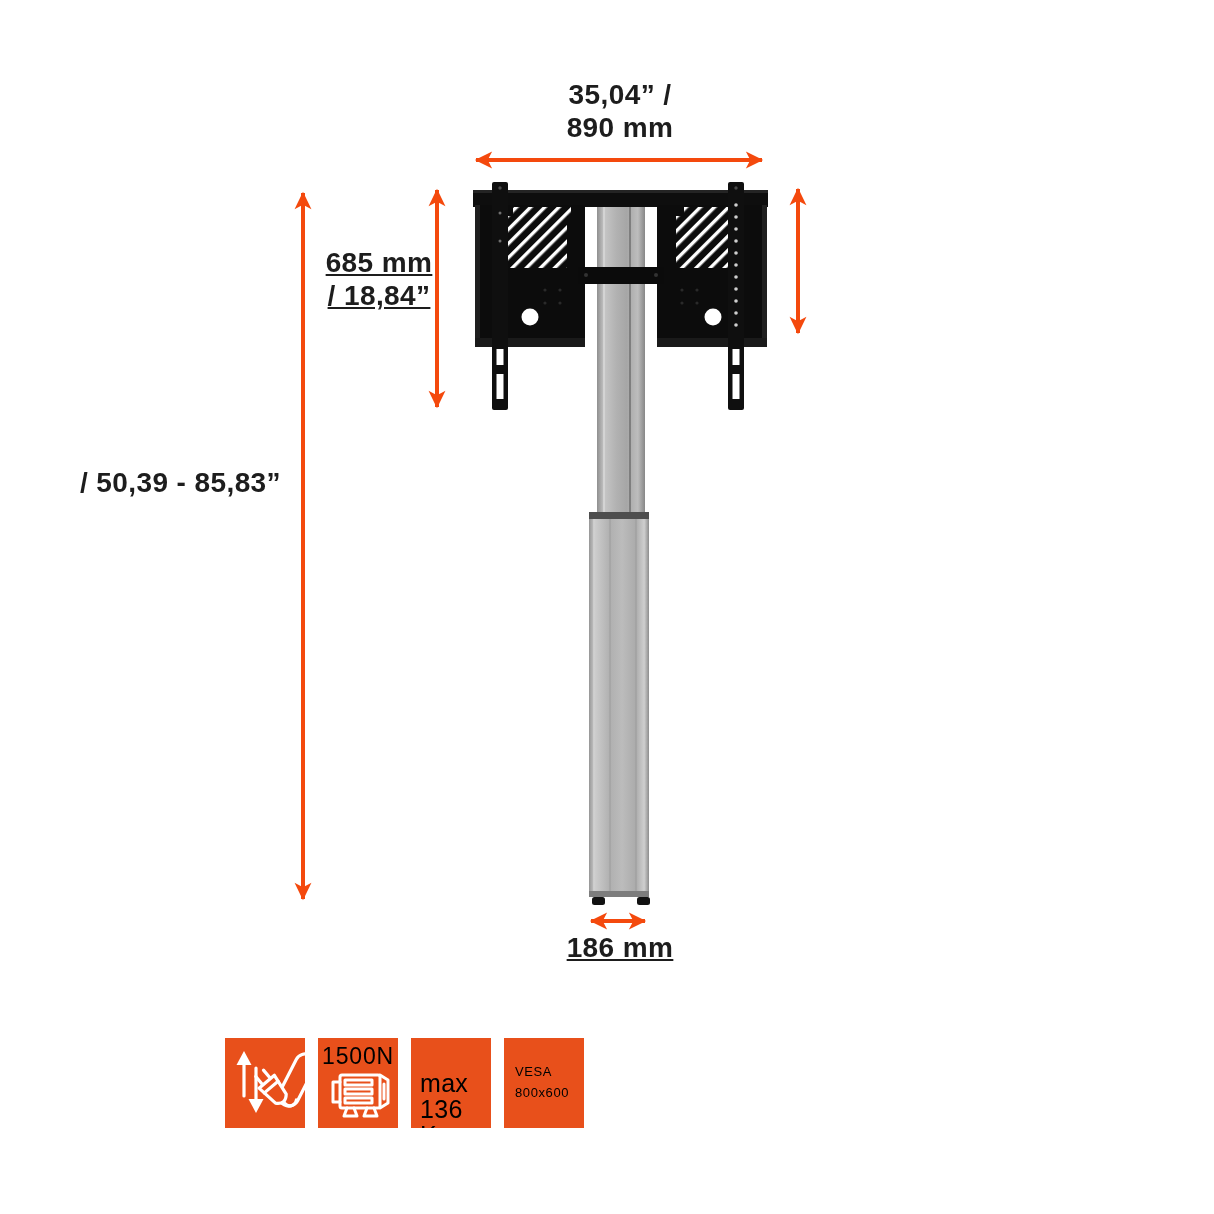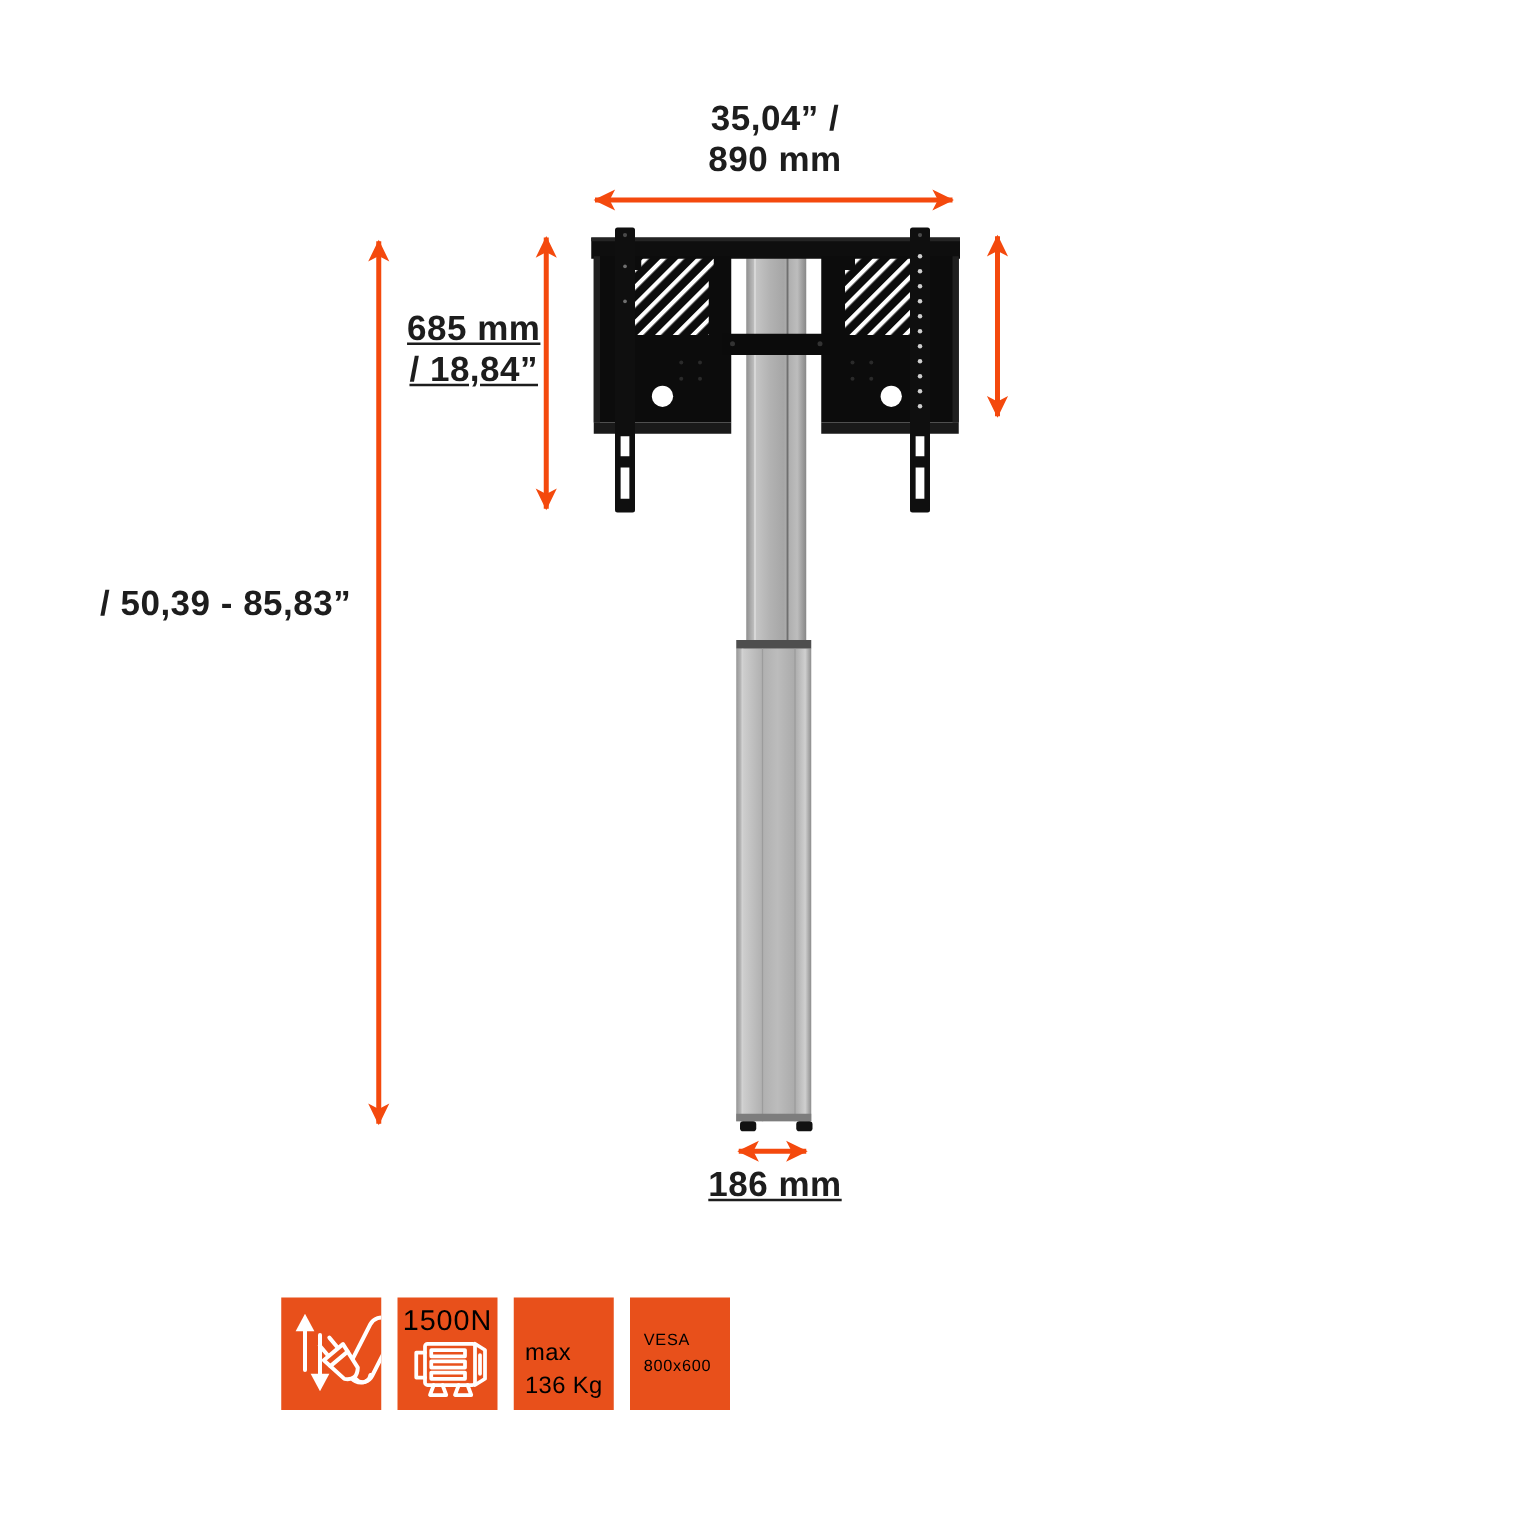--- a/index.html
+++ b/index.html
@@ -24,21 +24,21 @@
   .dim span{display:block;}
   
   .arrow{stroke:var(--accent-orange);stroke-width:4;fill:none;}
   .arrow-head{fill:var(--accent-orange);stroke:none;}
   
   .badges{position:absolute;left:225px;top:1038px;display:flex;gap:13px;}
   .badge{
     width:80px;height:90px;background:var(--badge-orange);
     color:#000000;font-weight:400;position:relative;overflow:hidden;flex:0 0 auto;
   }
-  .badge .txt2{position:absolute;left:9px;top:32px;font-size:19px;line-height:26px;letter-spacing:.3px;}
+  .badge .txt2{position:absolute;left:9px;top:32px;font-size:25px;line-height:26px;letter-spacing:.3px;}
   .badge .txt3{position:absolute;left:11px;top:23px;font-size:13px;line-height:21px;letter-spacing:.6px;}
   .badge .motor-label{display:block;text-align:center;margin-top:5px;font-size:23px;letter-spacing:.8px;}
   .badge svg{display:block;}
   .white-stroke{stroke:#fff;fill:none;stroke-width:3.2;stroke-linecap:round;stroke-linejoin:round;}
   .white-fill{fill:#fff;stroke:none;}
   .orange-fill{fill:var(--badge-orange);}
 </style>
 </head>
 <body>
 

